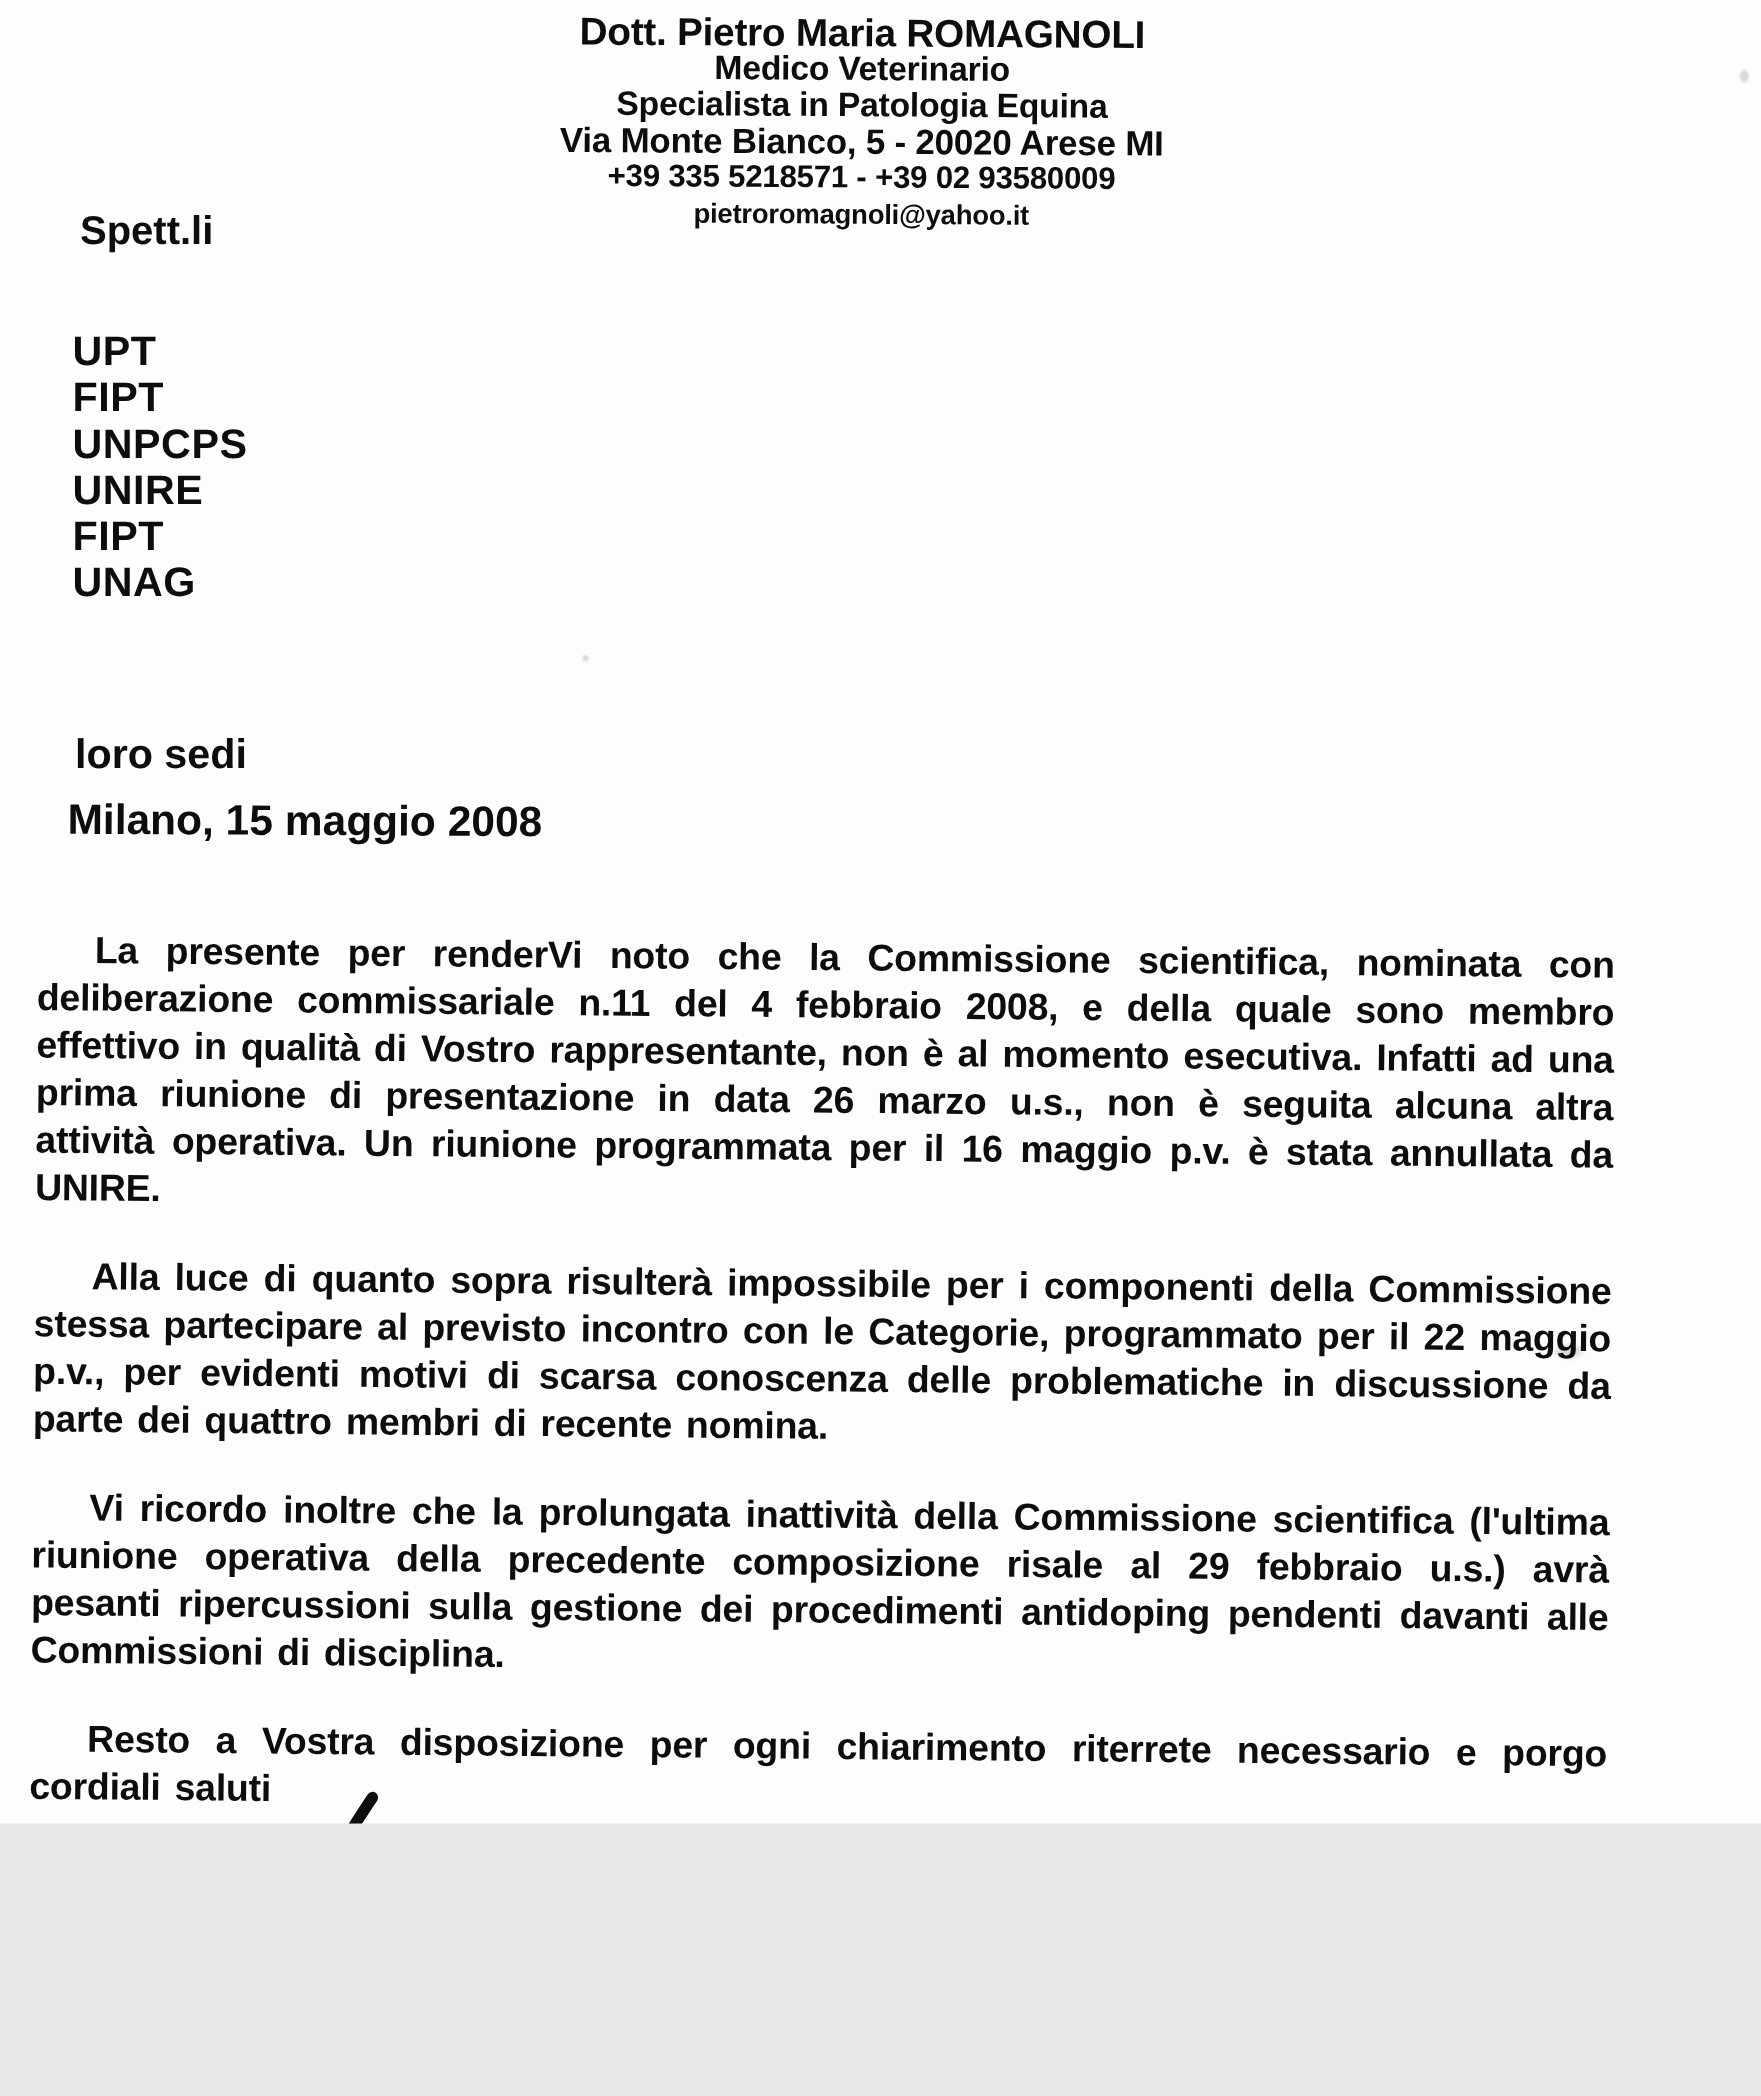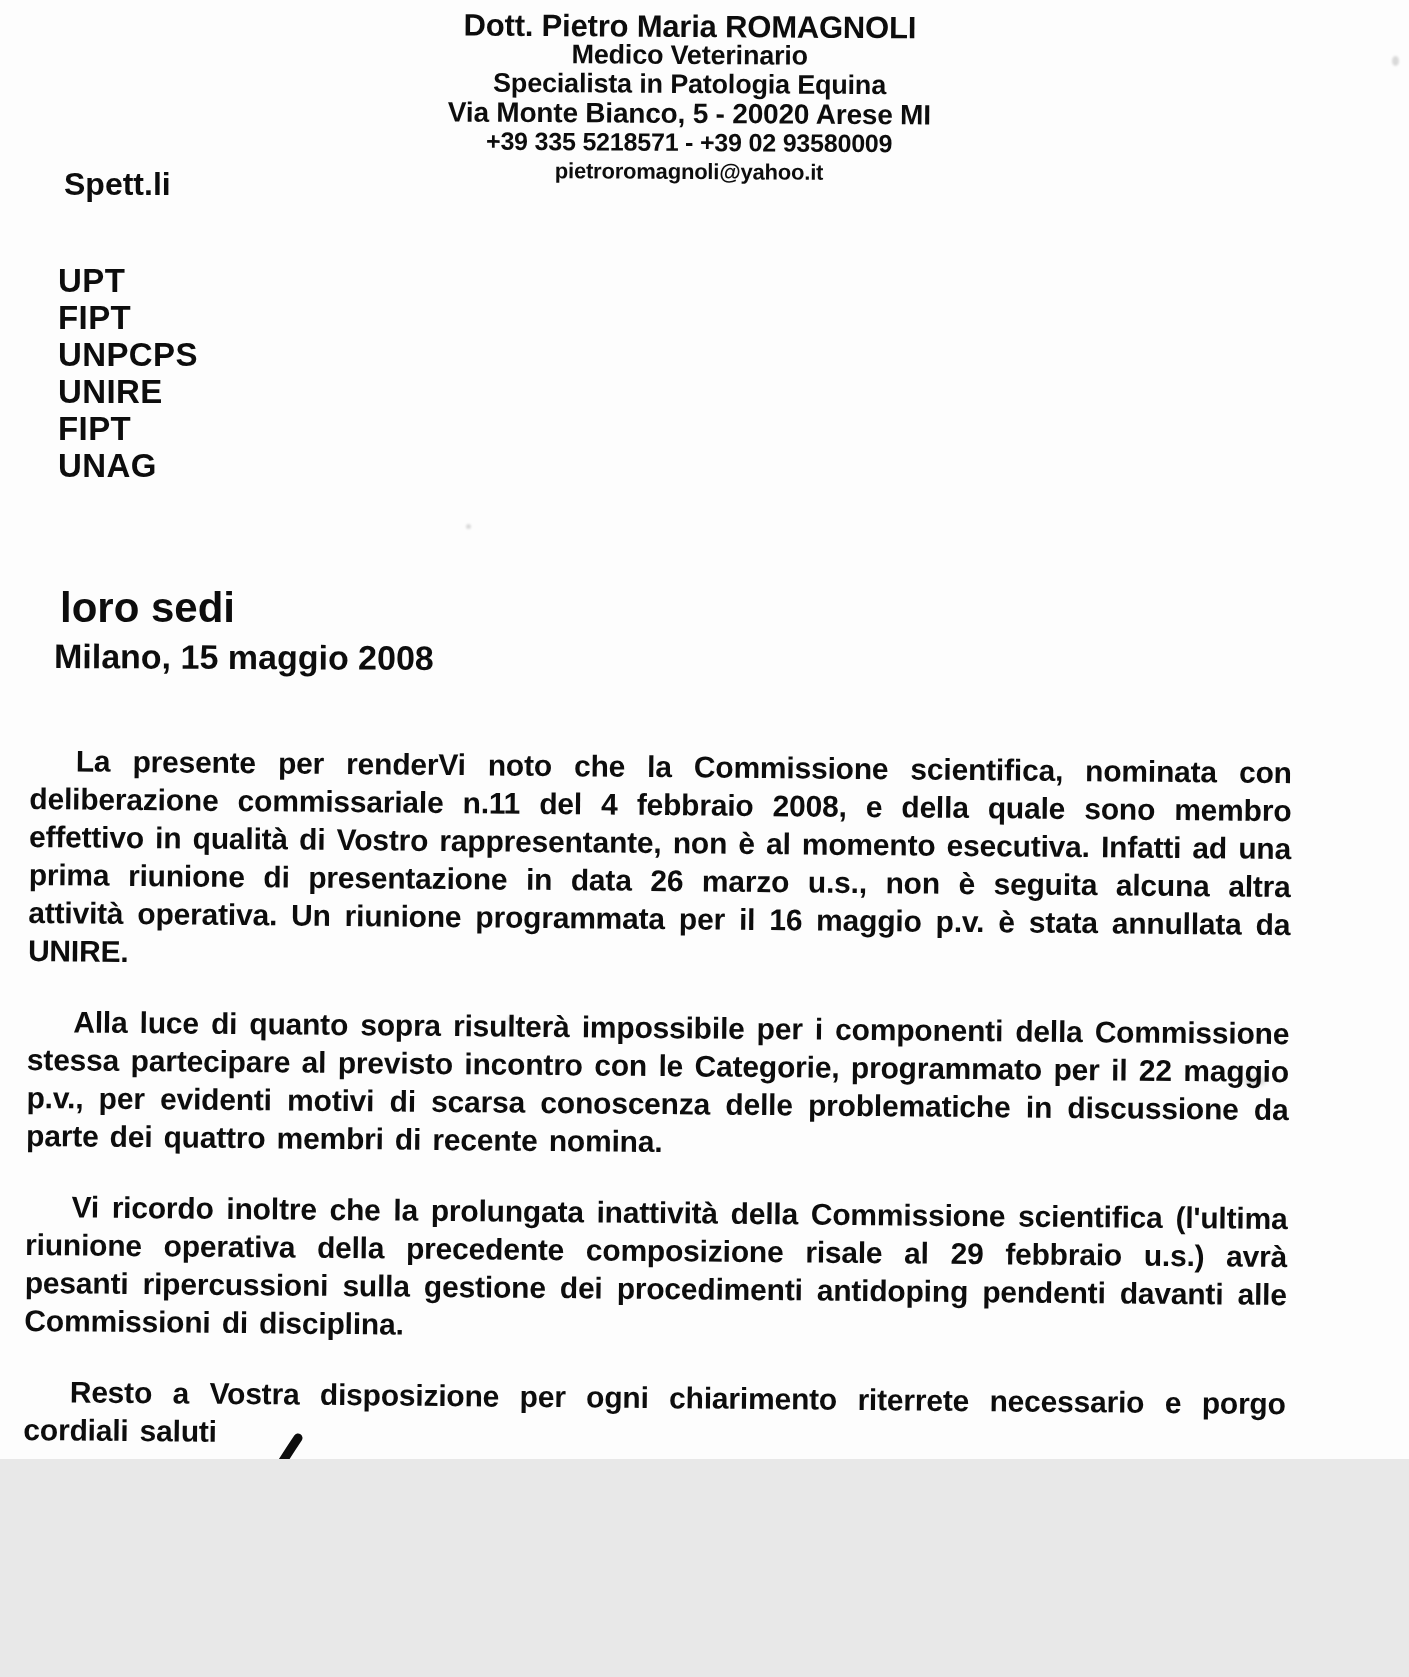--- a/index.html
+++ b/index.html
@@ -28,21 +28,21 @@
   .lh-addr {font-size:28px;}
   .lh-phone{font-size:25px;}
   .lh-email{font-size:22px;}
   
   .salutation{position:absolute;left:64px;top:166px;font-size:32px;}
   .recipients{
     position:absolute;left:42px;top:246px;
     margin:16px;padding:0;list-style:none;
     font-size:33px;line-height:37px;letter-spacing:0.4px;
   }
-  .loro-sedi{position:absolute;left:60px;top:584px;font-size:42px;}
+  .loro-sedi{position:absolute;left:60px;top:584px;font-size:33px;}
   .dateline {position:absolute;left:54px;top:638px;font-size:34px;transform:rotate(0.3deg);}
   
   .body-text{
     position:absolute;left:30px;top:742px;width:1262px;
     transform:rotate(0.55deg);
     transform-origin:0 0;
     font-size:30px;line-height:38px;
     word-spacing:3px;letter-spacing:-0.2px;
     text-align:justify;
   }

